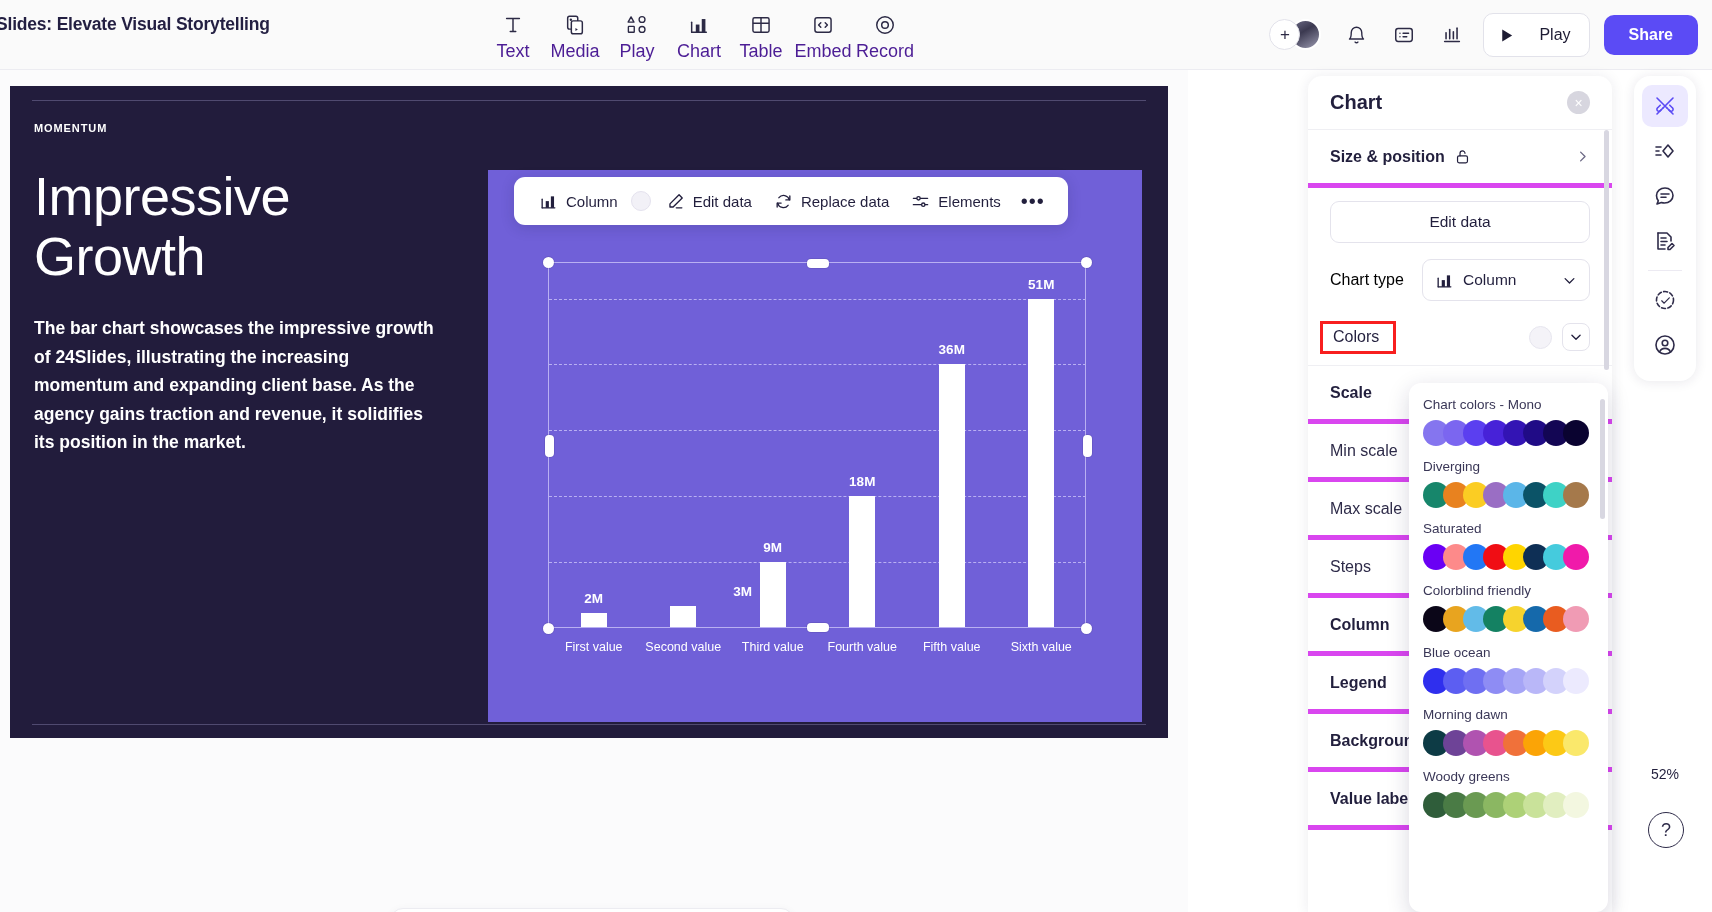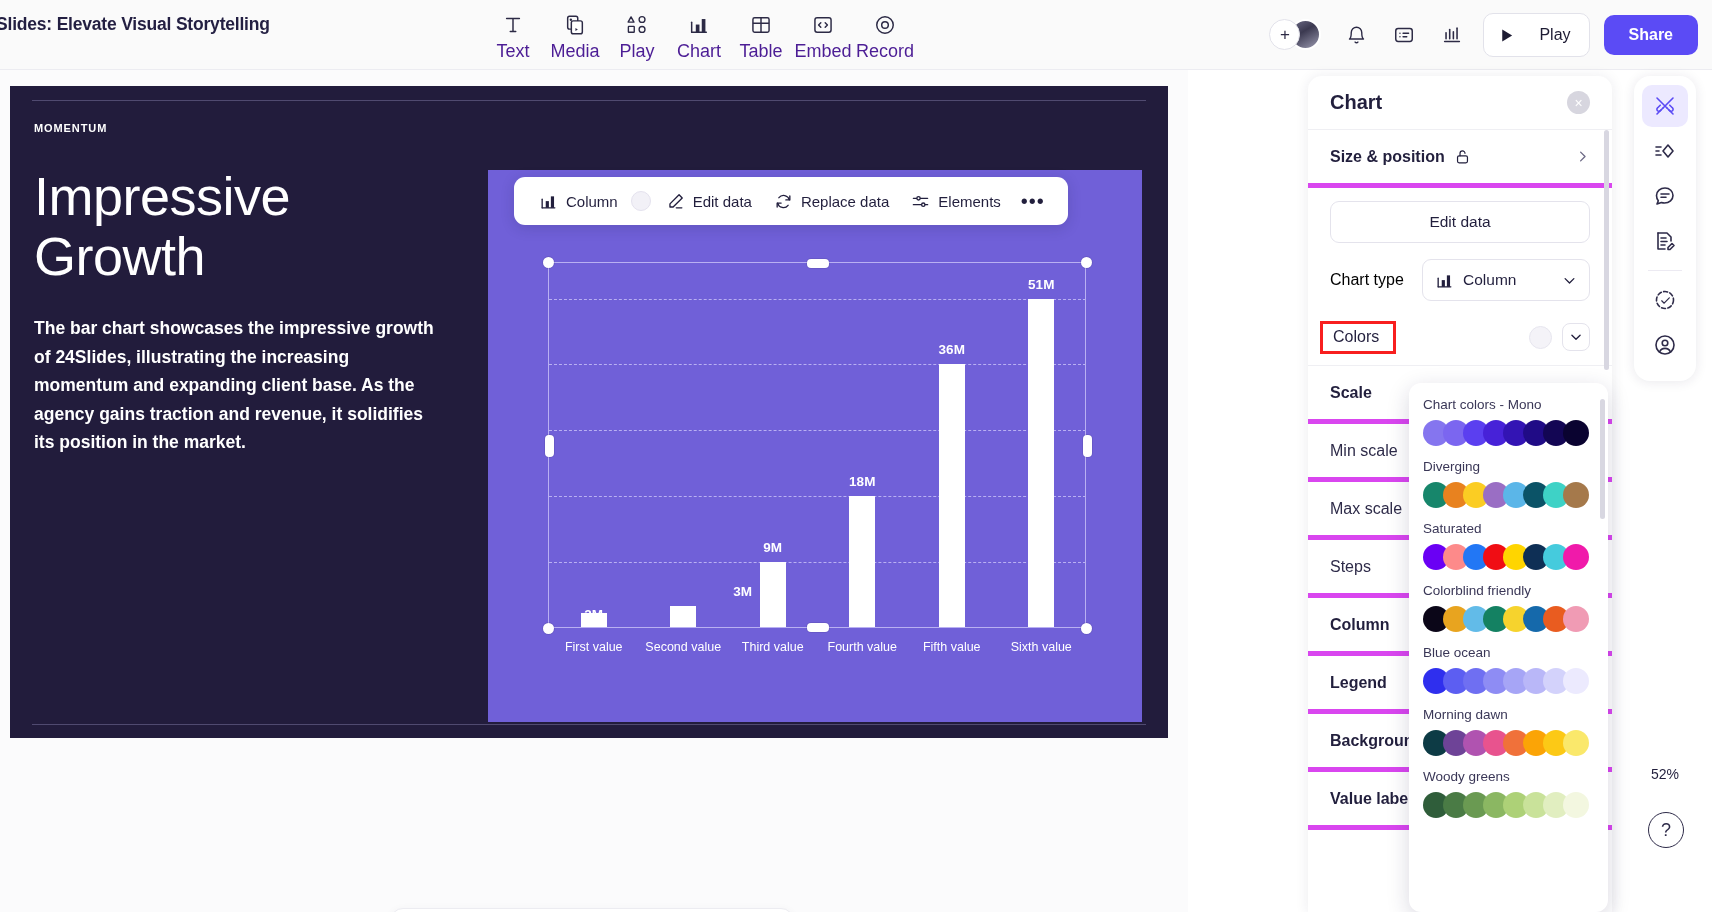--- a/index.html
+++ b/index.html
@@ -425,21 +425,21 @@
     <div id="slide-body">The bar chart showcases the impressive growth of 24Slides, illustrating the increasing momentum and expanding client base. As the agency gains traction and revenue, it solidifies its position in the market.</div>
 
     <div id="chart-obj"></div>
     <div id="chart-plot"></div>
   <div class="gridline" style="top: 476.12px;"></div>
       <div class="gridline" style="top: 410.24px;"></div>
       <div class="gridline" style="top: 344.36px;"></div>
       <div class="gridline" style="top: 278.48px;"></div>
       <div class="gridline" style="top: 212.6px;"></div>
       <div class="bar" style="left: 570.75px; top: 527.36px; height: 14.64px; background: rgb(255, 255, 255);"></div>
-      <div class="bar-label" style="left: 548.75px; top: 505.36px; margin-top: 16px;">2M</div>
+      <div class="bar-label" style="left: 548.75px; top: 505.36px;">2M</div>
       <div class="cat-label" style="left: 533.75px; top: 554px;">First value</div>
       <div class="bar" style="left: 660.25px; top: 520.04px; height: 21.96px; background: rgb(255, 255, 255);"></div>
       <div class="bar-label" style="left: 672px; top: 498.04px; text-align: right;">3M</div>
       <div class="cat-label" style="left: 623.25px; top: 554px;">Second value</div>
       <div class="bar" style="left: 749.75px; top: 476.12px; height: 65.88px; background: rgb(255, 255, 255);"></div>
       <div class="bar-label" style="left: 727.75px; top: 454.12px;">9M</div>
       <div class="cat-label" style="left: 712.75px; top: 554px;">Third value</div>
       <div class="bar" style="left: 839.25px; top: 410.24px; height: 131.76px; background: rgb(255, 255, 255);"></div>
       <div class="bar-label" style="left: 817.25px; top: 388.24px;">18M</div>
       <div class="cat-label" style="left: 802.25px; top: 554px;">Fourth value</div>

